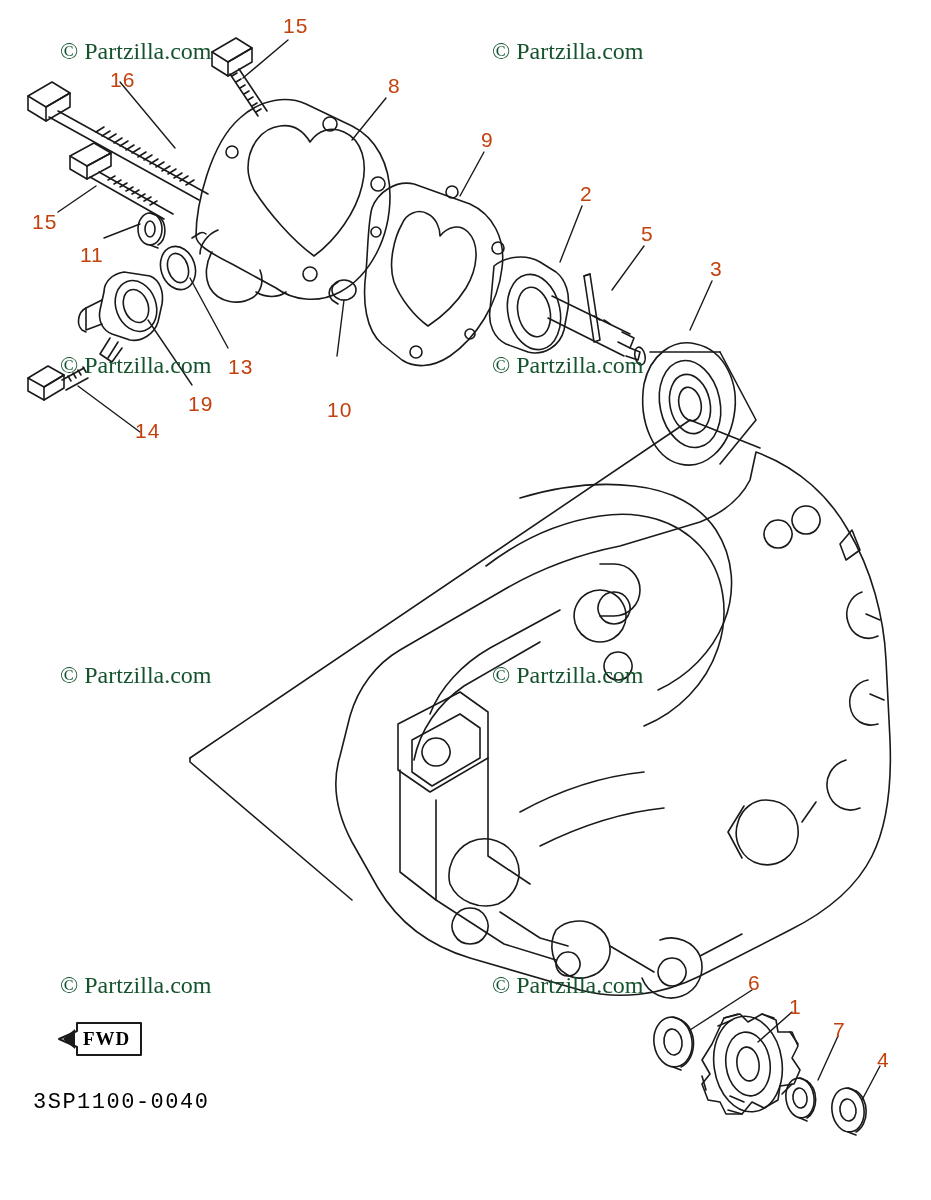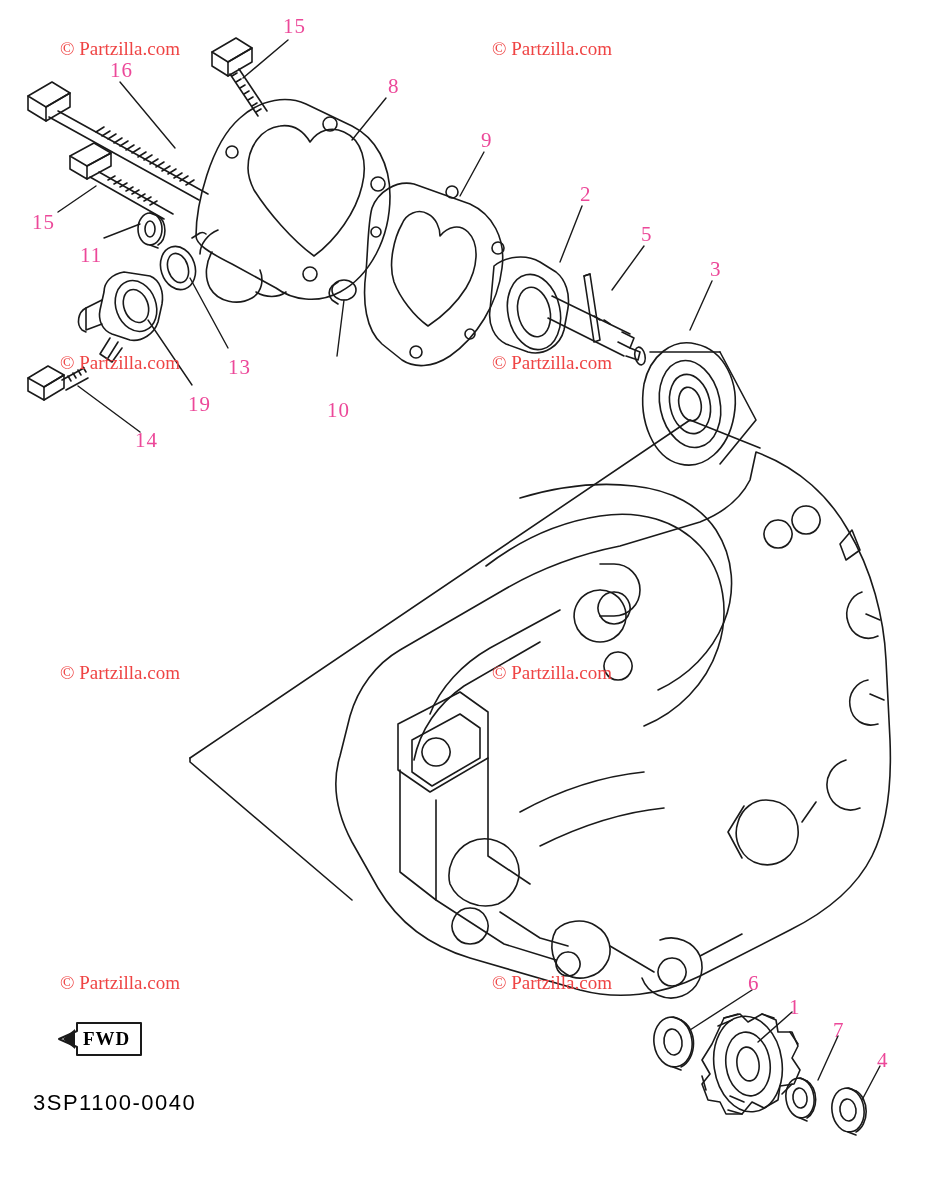--- a/index.html
+++ b/index.html
@@ -25,39 +25,39 @@
     width: 931px;
     height: 1160px;
   }
   .diagram-svg {
     position: absolute;
     left: 0;
     top: 0;
   }
   .callout {
     position: absolute;
-    font-family: Liberation Serif, serif;
+    font-family: Liberation Sans, sans-serif;
     font-size: 21px;
-    color: #ec4899;
+    color: #c2410c;
     letter-spacing: 1px;
     white-space: nowrap;
   }
   .watermark {
     position: absolute;
     font-family: "Liberation Serif", serif;
-    font-size: 19px;
-    color: #ef4444;
+    font-size: 24px;
+    color: #14532d;
     white-space: nowrap;
     user-select: none;
   }
   .part-number {
     position: absolute;
     left: 33px;
     top: 1090px;
-    font-family: Liberation Sans, sans-serif;
+    font-family: Liberation Mono, monospace;
     font-size: 22px;
     letter-spacing: 1.5px;
     color: #000000;
   }
   .copyright {
     position: absolute;
     left: 0;
     top: 1158px;
     width: 931px;
     text-align: center;
@@ -415,32 +415,32 @@
     <div class="watermark" style="left:60px; top:38px;">© Partzilla.com</div>
     <div class="watermark" style="left:492px; top:38px;">© Partzilla.com</div>
     <div class="watermark" style="left:60px; top:352px;">© Partzilla.com</div>
     <div class="watermark" style="left:492px; top:352px;">© Partzilla.com</div>
     <div class="watermark" style="left:60px; top:662px;">© Partzilla.com</div>
     <div class="watermark" style="left:492px; top:662px;">© Partzilla.com</div>
     <div class="watermark" style="left:60px; top:972px;">© Partzilla.com</div>
     <div class="watermark" style="left:492px; top:972px;">© Partzilla.com</div>
 
     <div class="callout" style="left:283px; top:14px;">15</div>
-    <div class="callout" style="left:110px; top:58px;">16</div>
+    <div class="callout" style="left:110px; top:68px;">16</div>
     <div class="callout" style="left:388px; top:74px;">8</div>
     <div class="callout" style="left:481px; top:128px;">9</div>
     <div class="callout" style="left:580px; top:182px;">2</div>
     <div class="callout" style="left:641px; top:222px;">5</div>
     <div class="callout" style="left:710px; top:257px;">3</div>
     <div class="callout" style="left:32px;  top:210px;">15</div>
     <div class="callout" style="left:80px;  top:243px;">11</div>
     <div class="callout" style="left:228px; top:355px;">13</div>
     <div class="callout" style="left:188px; top:392px;">19</div>
     <div class="callout" style="left:327px; top:362px;margin-top:36px;">10</div>
-    <div class="callout" style="left:135px; top:428px;">14</div>
+    <div class="callout" style="left:135px; top:419px;">14</div>
     <div class="callout" style="left:748px; top:971px;">6</div>
     <div class="callout" style="left:789px; top:995px;">1</div>
     <div class="callout" style="left:833px; top:1018px;">7</div>
     <div class="callout" style="left:877px; top:1048px;">4</div>
 
     <div class="fwd-label">
       <svg width="96" height="42" viewBox="0 0 96 42">
         <path d="M24 4 L88 4 L88 36 L24 36 L24 28 L6 20 L24 12 Z" fill="none" stroke="#1a1a1a" stroke-width="2" stroke-linejoin="round"></path>
         <path d="M22 10 L10 20 L22 30 Z" fill="#1a1a1a"></path>
       </svg>

